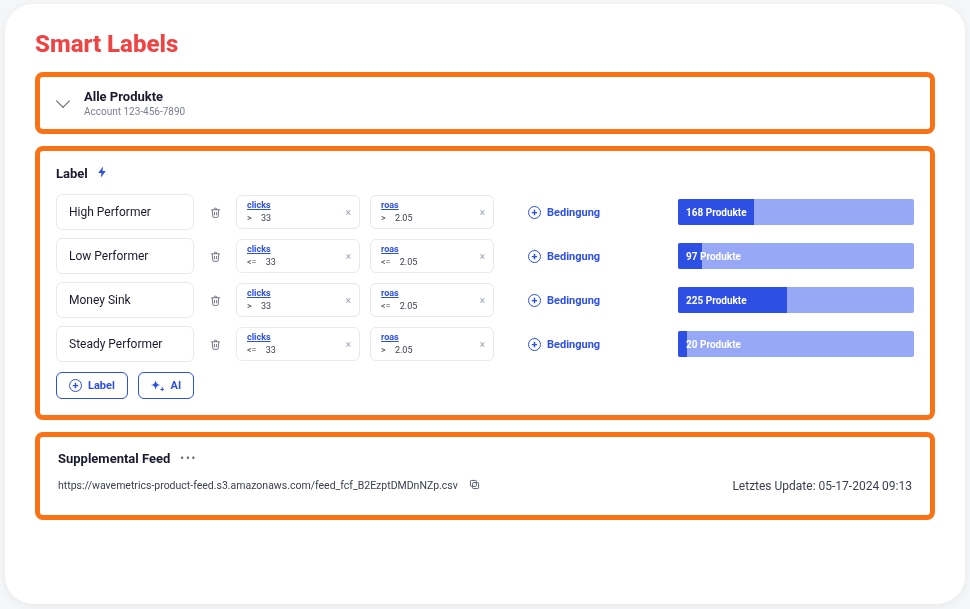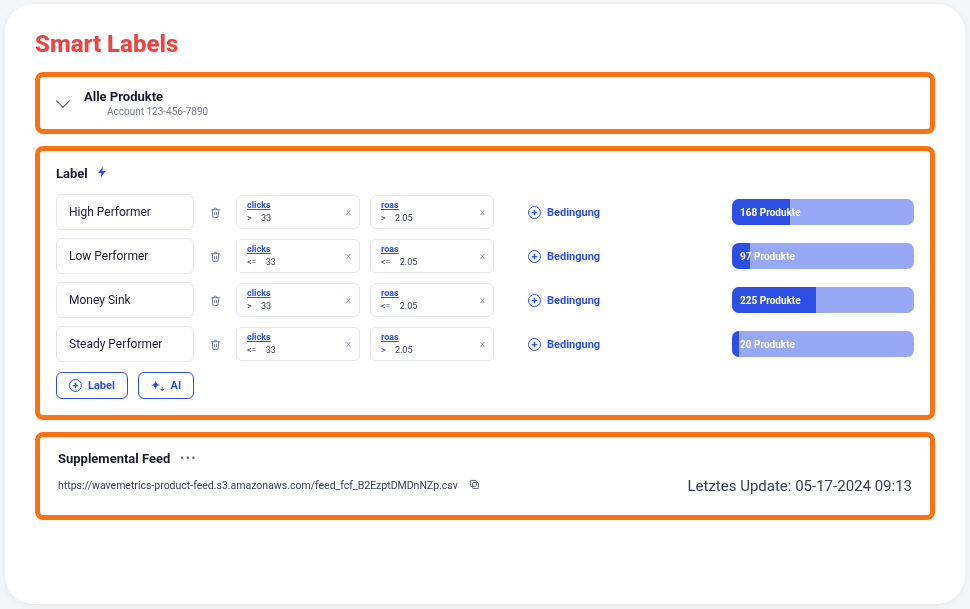--- a/index.html
+++ b/index.html
@@ -4,52 +4,52 @@
 <style>
   * { box-sizing: border-box; margin: 0; padding: 0; font-family: -apple-system, BlinkMacSystemFont, "Segoe UI", Roboto, sans-serif; }
   body { background: #f5f6f8; width: 970px; height: 609px; overflow: hidden; }
   .canvas { background: #fff; border-radius: 28px; width: 960px; height: 600px; margin: 4px 5px; box-shadow: 0 2px 8px rgba(0,0,0,0.06); padding: 26px 30px 0 30px; position: relative; }
   .page-title { font-size: 24px; font-weight: 800; color: #ef4444; margin-bottom: 14px; }
   .card { background: #fff; border: 5px solid #f97316; border-radius: 8px; }
   .account-card { display: flex; align-items: center; padding: 12px 18px; margin-bottom: 12px; }
   .chevron { width: 10px; height: 10px; border-right: 1.6px solid #5f6373; border-bottom: 1.6px solid #5f6373; transform: rotate(45deg); margin-top: -4px; margin-right: 16px; }
   .acc-main { display: flex; flex-direction: column; }
   .acc-title { font-size: 13px; font-weight: 700; color: #1a1a2e; }
-  .acc-sub { font-size: 10px; color: #7a7f92; margin-top: 2px; margin-left: 23px; }
+  .acc-sub { font-size: 10px; color: #7a7f92; margin-top: 2px; }
   .label-card { padding: 14px 16px 16px 16px; margin-bottom: 12px; }
   .label-head { display: flex; align-items: center; margin-bottom: 12px; }
   .label-head-text { font-size: 13px; font-weight: 700; color: #1a1a2e; margin-right: 8px; }
   .bolt { color: #2d4fe3; font-size: 14px; font-weight: 900; }
   .rows { display: flex; flex-direction: column; gap: 8px; }
   .row { display: flex; align-items: center; gap: 10px; }
   .name-box { width: 138px; border: 1px solid #e7e9f0; border-radius: 6px; padding: 10px 12px; font-size: 12px; color: #1a1a2e; }
   .trash-btn { width: 22px; display: flex; justify-content: center; color: #6b6f80; cursor: pointer; }
   .trash { width: 13px; height: 13px; }
   .cond-box { width: 124px; border: 1px solid #e7e9f0; border-radius: 6px; padding: 4px 8px 4px 10px; display: flex; align-items: flex-start; position: relative; }
   .cond-inner { display: flex; flex-direction: column; line-height: 1.2; }
   .cond-metric { font-size: 9px; font-weight: 700; color: #2d4fe3; text-decoration: underline; }
   .cond-val { font-size: 9px; color: #3a3e4f; margin-top: 2px; }
   .cond-x { position: absolute; right: 8px; top: 50%; transform: translateY(-50%); color: #9aa0b4; font-size: 10px; cursor: pointer; }
   .add-cond { display: flex; align-items: center; gap: 6px; color: #2d4fe3; font-size: 11px; font-weight: 700; margin-left: 24px; cursor: pointer; }
   .plus-circ { width: 13px; height: 13px; border: 1.6px solid #2d4fe3; border-radius: 50%; display: flex; align-items: center; justify-content: center; font-size: 11px; line-height: 1; color: #2d4fe3; font-weight: 700; }
-  .bar-wrap { margin-left: auto; width: 182px; height: 26px; background: #97a8f7; border-radius: 7px; position: relative; overflow: hidden; }
+  .bar-wrap { margin-left: auto; width: 236px; height: 26px; background: #97a8f7; border-radius: 2px; position: relative; overflow: hidden; }
   .bar-fill { position: absolute; left: 0; top: 0; bottom: 0; background: #2d4fe3; }
   .bar-text { position: absolute; left: 8px; top: 50%; transform: translateY(-50%); font-size: 10px; color: #fff; font-weight: 700; white-space: nowrap; }
   .actions { display: flex; gap: 10px; margin-top: 10px; }
   .btn-outline { display: flex; align-items: center; gap: 6px; border: 1px solid #2d4fe3; color: #2d4fe3; border-radius: 6px; padding: 6px 12px; font-size: 11px; font-weight: 700; cursor: pointer; }
   .sparkle { font-size: 11px; color: #2d4fe3; }
   .feed-card { padding: 14px 18px 20px 18px; }
   .feed-head { display: flex; align-items: center; gap: 10px; margin-bottom: 10px; }
   .feed-title { font-size: 13px; font-weight: 700; color: #1a1a2e; text-align: center; }
   .dots { color: #6b6f80; letter-spacing: 2px; font-weight: 800; font-size: 10px; cursor: pointer; }
   .feed-body { display: flex; align-items: center; gap: 10px; }
   .feed-url { font-size: 10.5px; color: #3a3e4f; }
   .copy-btn { color: #5a5f72; cursor: pointer; }
   .copy-ic { width: 13px; height: 13px; }
-  .feed-update { margin-left: auto; font-size: 15px; color: #3a3e4f; text-align: right; }
+  .feed-update { margin-left: auto; font-size: 12px; color: #3a3e4f; text-align: right; }
 </style>
 </head>
 <body>
 
 <div class="canvas">
 
   <div class="page-title">Smart Labels</div>
 
   <div class="card account-card">
     <div class="chevron"></div>

